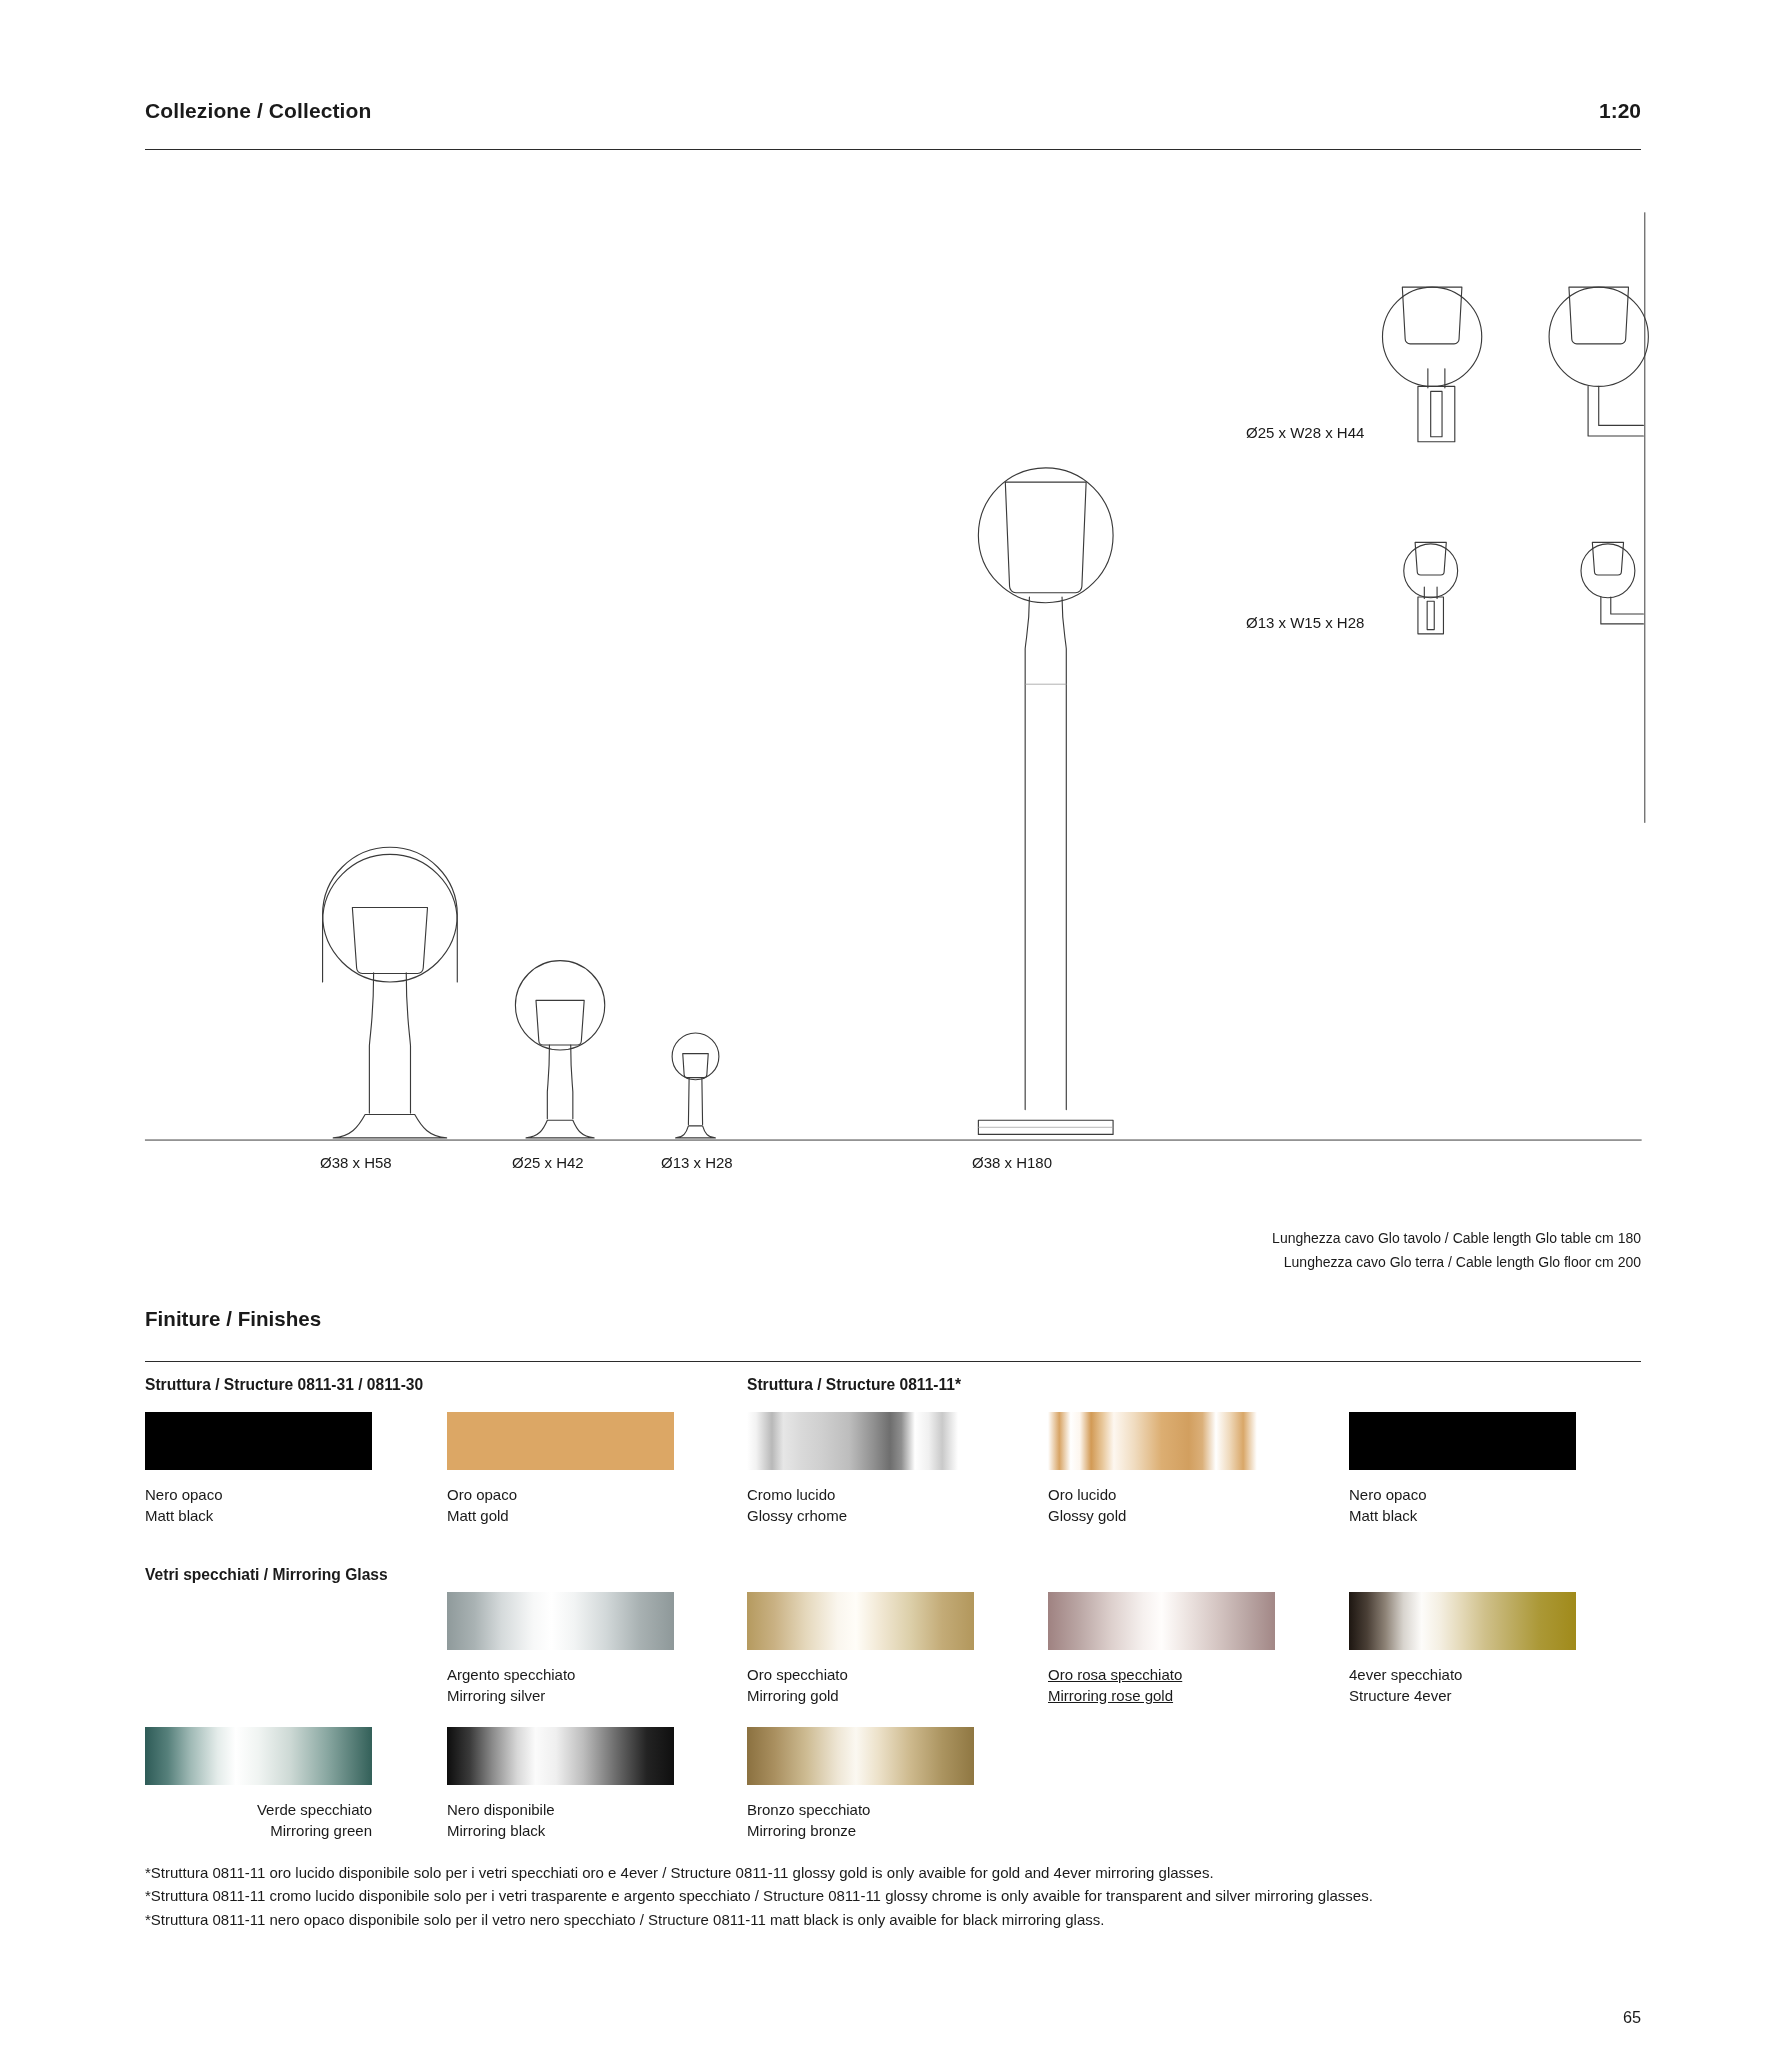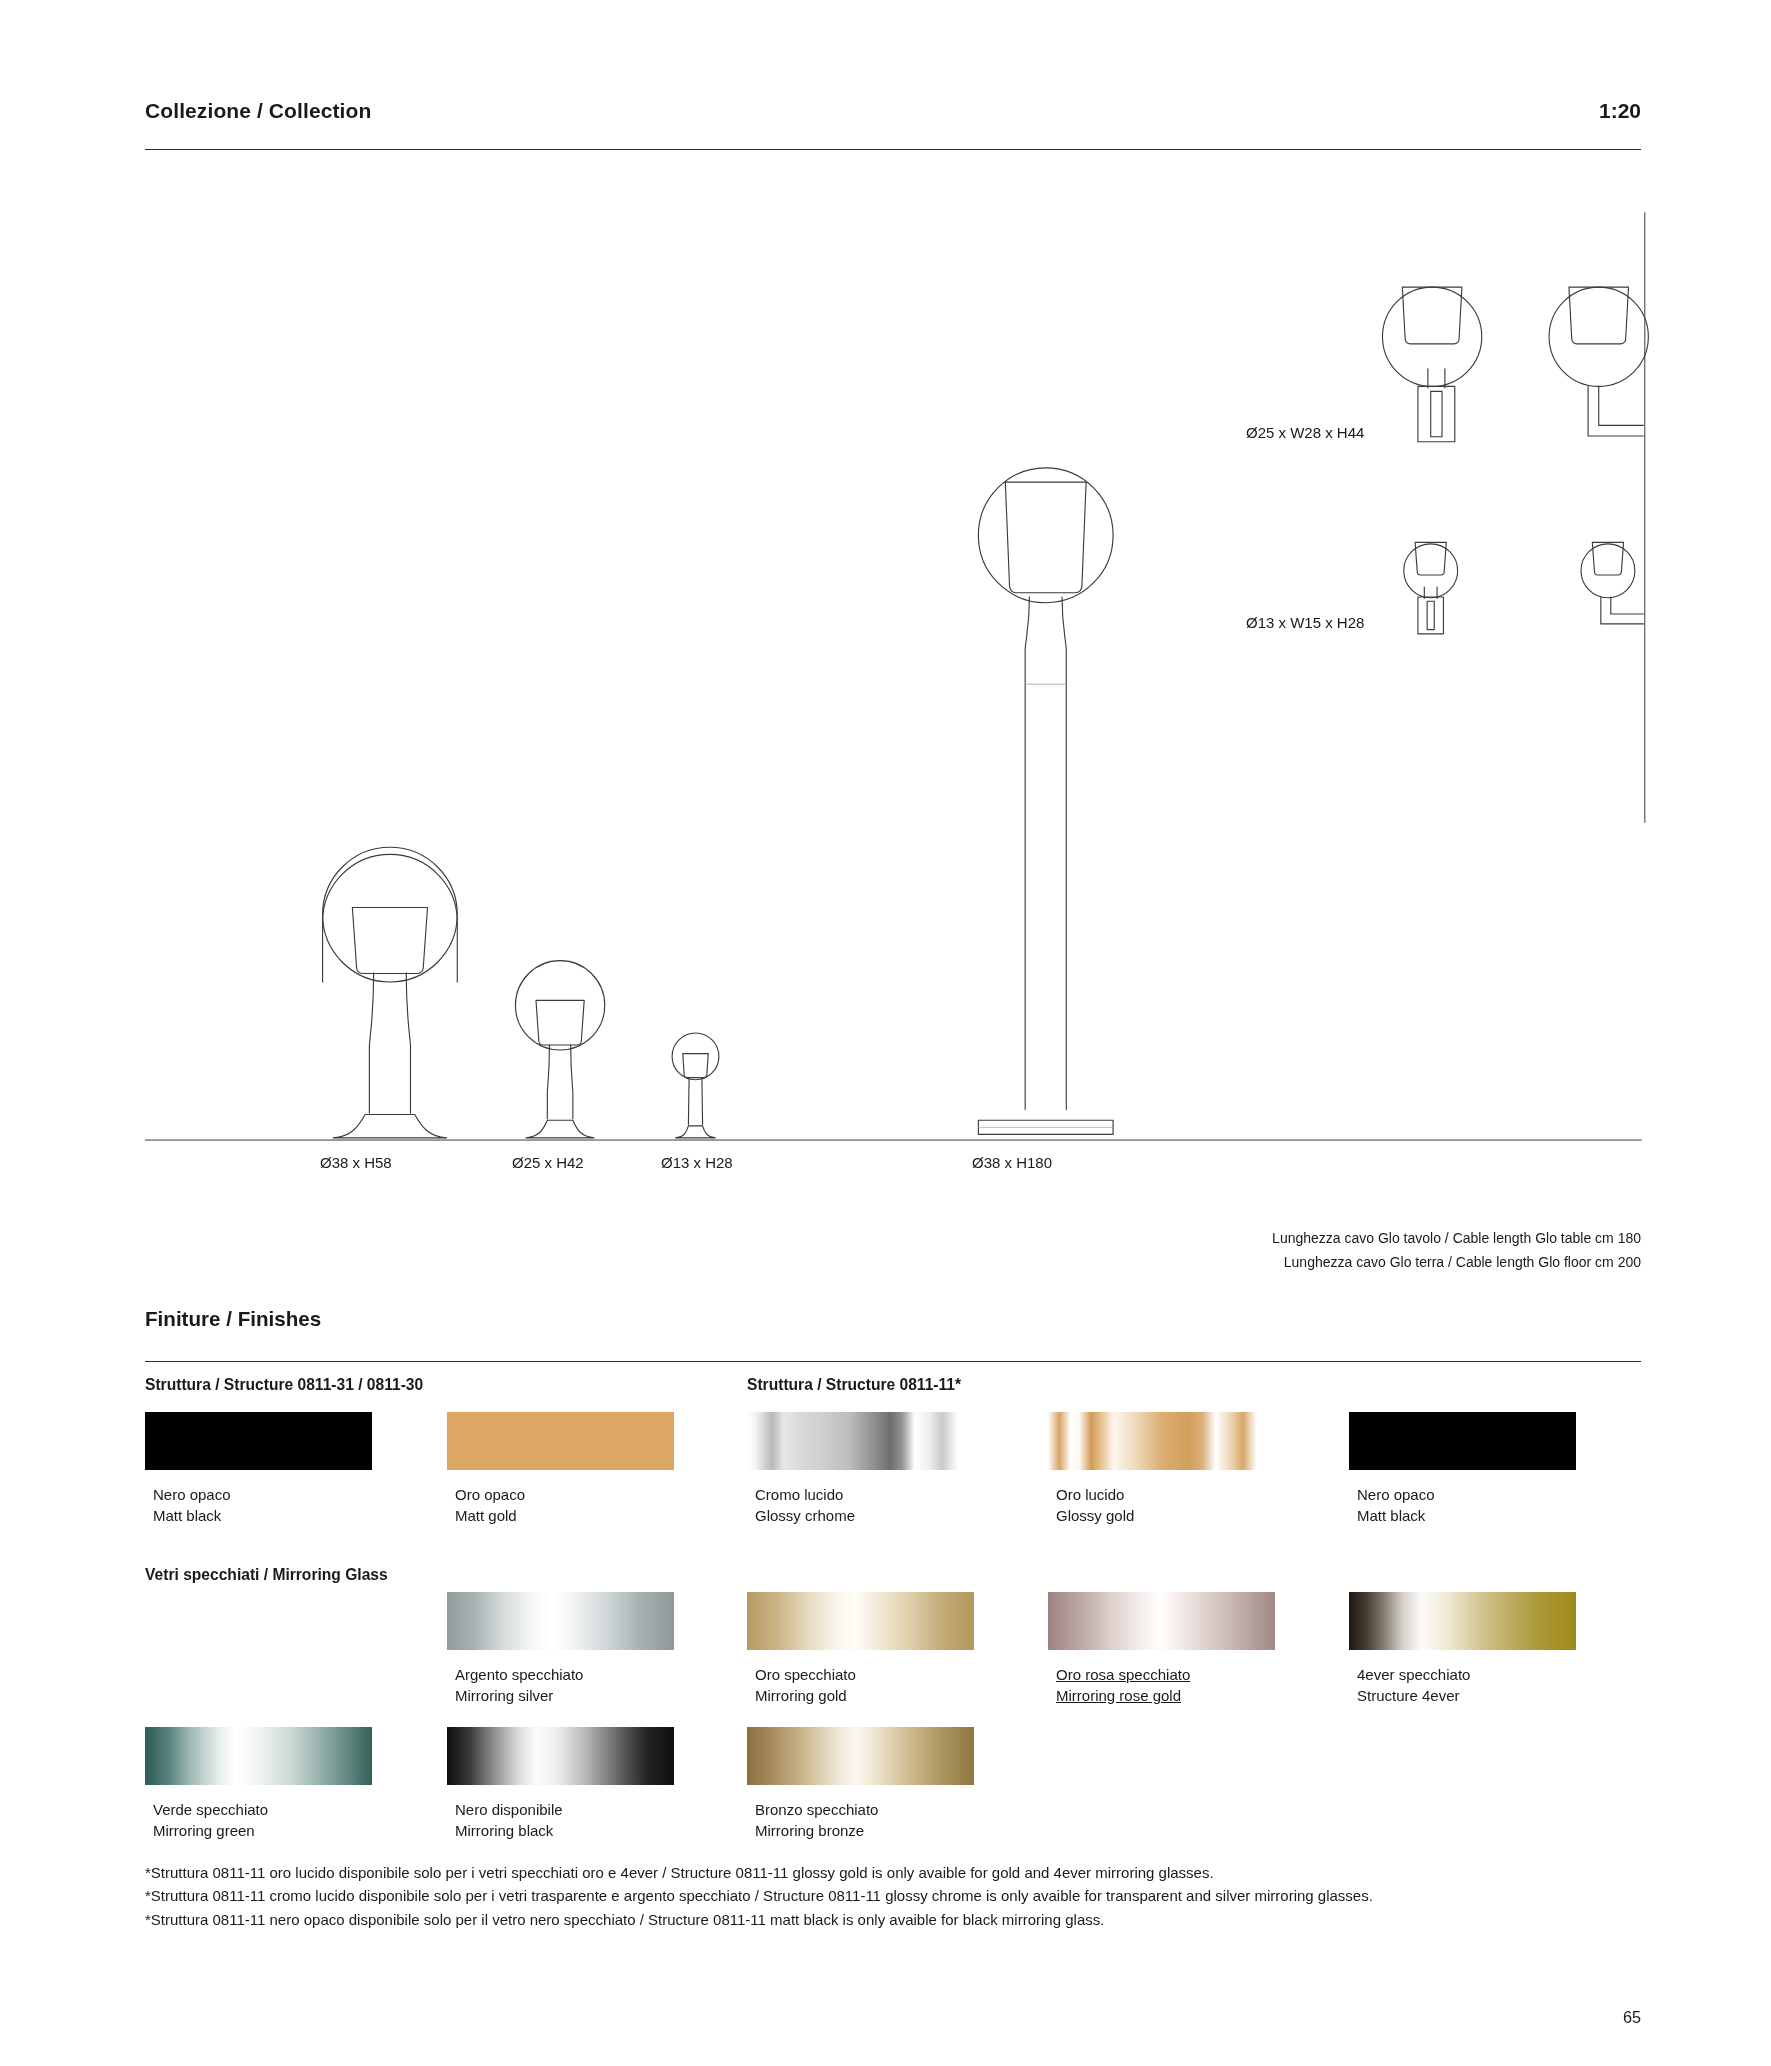--- a/index.html
+++ b/index.html
@@ -95,21 +95,20 @@
   .swatch {
     width: 227px;
     height: 58px;
   }
   .swatch-label {
     margin-top: 15px;
     font-size: 15px;
     line-height: 1.37;
     color: #1a1a1a;
     white-space: nowrap;
-    margin-left: 8px;
   }
   .swatch-label .it { display: block; }
   .swatch-label .en { display: block; }
 
   
   .footnotes {
     position: absolute;
     left: 145px;
     top: 1861px;
     font-size: 15px;
@@ -301,21 +300,21 @@
     </div>
   </div>
   <div class="swatch-cell" style="left:1349px; top:1592px;">
     <div class="swatch" id="sw-2-4" style="background-image: linear-gradient(to right, rgb(29, 22, 17) 0%, rgb(74, 63, 54) 8%, rgb(141, 130, 118) 16%, rgb(216, 212, 206) 24%, rgb(253, 252, 250) 32%, rgb(244, 239, 226) 40%, rgb(227, 216, 182) 50%, rgb(207, 192, 138) 60%, rgb(188, 171, 96) 72%, rgb(171, 152, 54) 84%, rgb(160, 138, 26) 100%);"></div>
     <div class="swatch-label">
       <span class="it">4ever specchiato</span>
       <span class="en">Structure 4ever</span>
     </div>
   </div>
 
-  <div class="swatch-cell" style="left:145px; top:1727px;">
+  <div class="swatch-cell" style="left:145px; top:1727px;text-align:right;">
     <div class="swatch" id="sw-2-5" style="background-image: linear-gradient(to right, rgb(46, 91, 87) 0%, rgb(86, 128, 123) 10%, rgb(159, 185, 181) 20%, rgb(228, 236, 234) 32%, rgb(255, 255, 255) 40%, rgb(240, 244, 242) 50%, rgb(205, 217, 213) 64%, rgb(138, 168, 162) 80%, rgb(51, 96, 89) 100%);"></div>
     <div class="swatch-label">
       <span class="it">Verde specchiato</span>
       <span class="en">Mirroring green</span>
     </div>
   </div>
   <div class="swatch-cell" style="left:447px; top:1727px;">
     <div class="swatch" id="sw-2-6" style="background-image: linear-gradient(to right, rgb(13, 13, 13) 0%, rgb(58, 58, 58) 10%, rgb(138, 138, 138) 20%, rgb(216, 216, 216) 31%, rgb(251, 251, 251) 39%, rgb(239, 239, 239) 48%, rgb(189, 189, 189) 60%, rgb(110, 110, 110) 74%, rgb(35, 35, 35) 88%, rgb(15, 15, 15) 100%);"></div>
     <div class="swatch-label">
       <span class="it">Nero disponibile</span>

